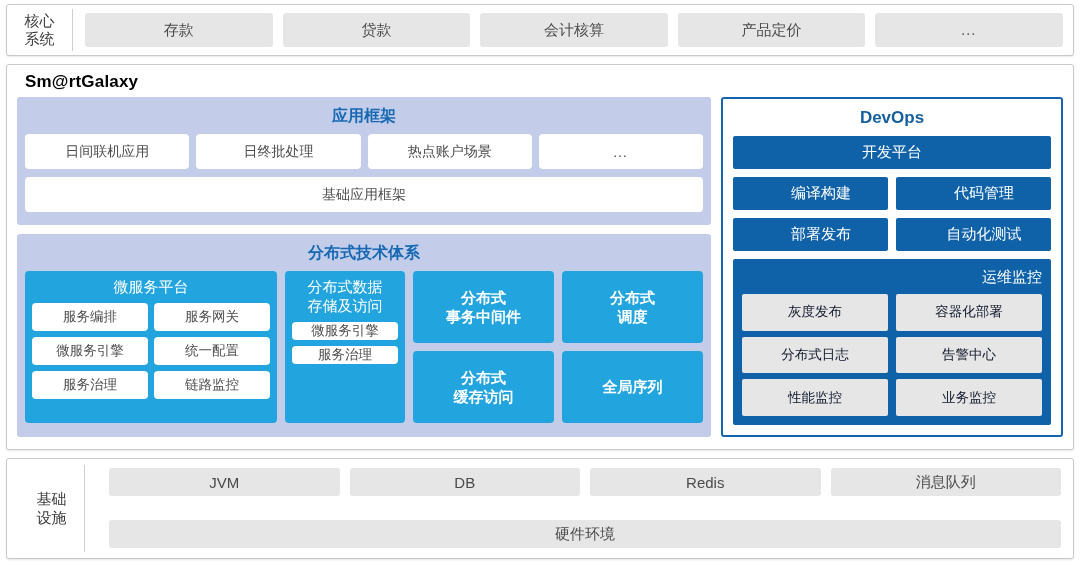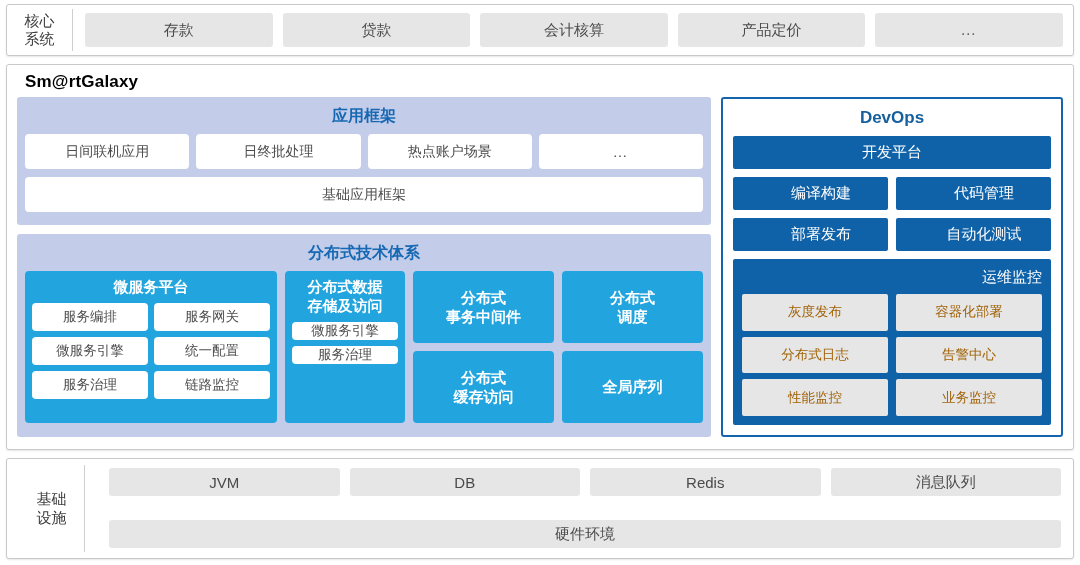--- a/index.html
+++ b/index.html
@@ -144,21 +144,21 @@
   .dist-col-two   { flex: 1; display: flex; flex-direction: column; gap: 8px; }
   .dist-col-two .half { flex: 1; display: flex; gap: 8px; }
 
   .cyan {
     background: #22a5de;
     border-radius: 4px;
   }
   .cyan-head {
     text-align: center;
     color: #ffffff;
-    font-weight: bold;
+    font-weight: normal;
     font-size: 15px;
     padding: 7px 0 6px 0;
     line-height: 1.25;
   }
   .micro-inner { padding: 0 7px 7px 7px; display: flex; flex-direction: column; gap: 6px; }
   .micro-line { display: flex; gap: 6px; }
   .white-chip {
     flex: 1;
     height: 28px;
     background: #ffffff;
@@ -233,21 +233,21 @@
   .ops-grid { display: flex; flex-direction: column; gap: 6px; flex: 1; }
   .ops-line { display: flex; gap: 8px; flex: 1; }
   .gray-chip {
     flex: 1;
     background: #e6e6e6;
     border-radius: 2px;
     display: flex;
     align-items: center;
     justify-content: center;
     font-size: 13.5px;
-    color: #a16207;
+    color: #0f172a;
     min-height: 26px;
   }
 
   
   .infra {
     position: absolute;
     left: 6px; top: 458px;
     width: 1068px; height: 101px;
     display: flex;
     align-items: stretch;

